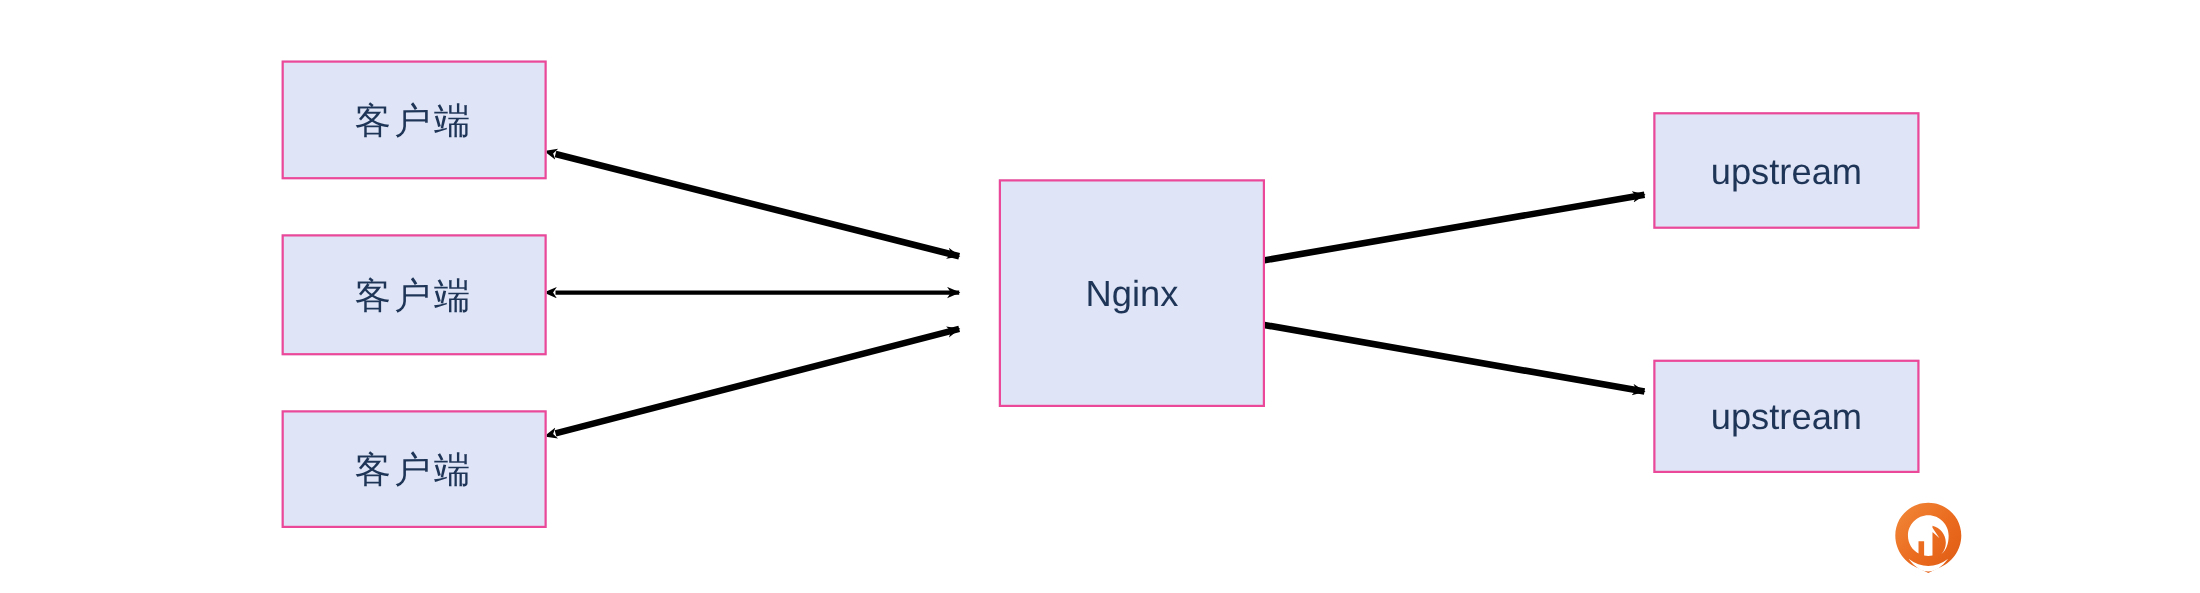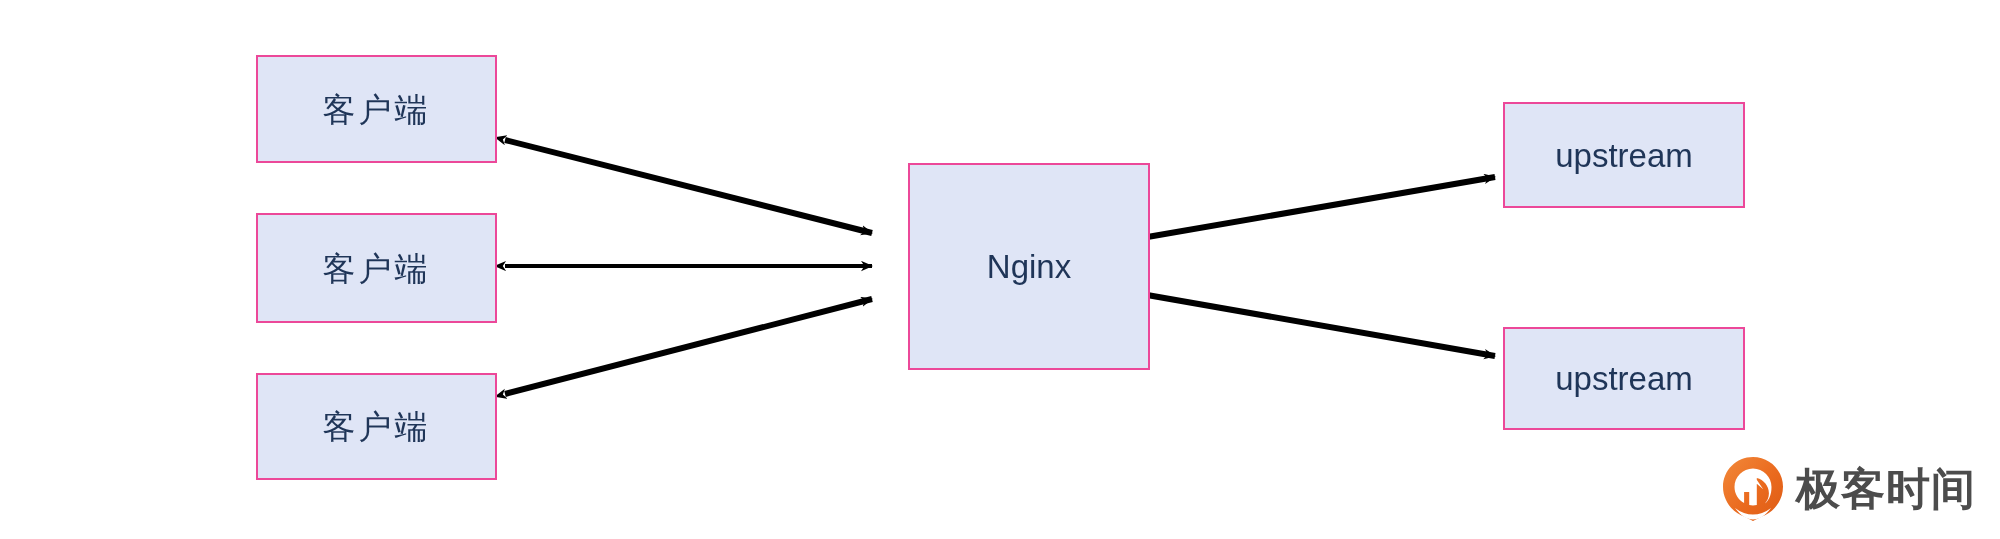--- a/index.html
+++ b/index.html
@@ -154,16 +154,15 @@
           <stop offset="100%" stop-color="#dd5b14"></stop>
         </linearGradient>
       </defs>
 
       <path d="M31 1 C14.4 1 1 14.3 1 30.8 C1 44.5 10 56.2 22.2 60.6 L31 65 L39.8 60.6 C52 56.2 61 44.5 61 30.8 C61 14.3 47.6 1 31 1 Z" fill="url(#gt-grad)"></path>
 
       <path d="M31 12.5 C20.8 12.5 12.5 20.8 12.5 31 C12.5 38 16.4 44 22.1 47.1 L22.1 36.1 L27.2 36.1 L27.2 49.1 C28.4 49.3 29.7 49.5 31 49.5 C32.3 49.5 33.6 49.3 34.8 49.1 L34.8 27.7 L41.2 33.3 L31 18.2 L20.8 33.3 L27.2 27.7 L27.2 31.5 L34.8 31.5 L34.8 22.0 C41.8 23.8 46.9 29.9 46.9 37.3 C46.9 41.3 45.4 44.9 42.9 47.6 C47.3 44.2 49.5 38.2 49.5 31 C49.5 20.8 41.2 12.5 31 12.5 Z" fill="#ffffff"></path>
 
       <path d="M13 52 C19 60 25 63.5 31 63.5 C37 63.5 43 60 49 52 C43 56.5 37 58.6 31 58.6 C25 58.6 19 56.5 13 52 Z" fill="#ffffff"></path>
     </svg>
-    <span class="logo-wordmark">极客时间</span>
   </div>
 
 </div>
 
 </body></html>

